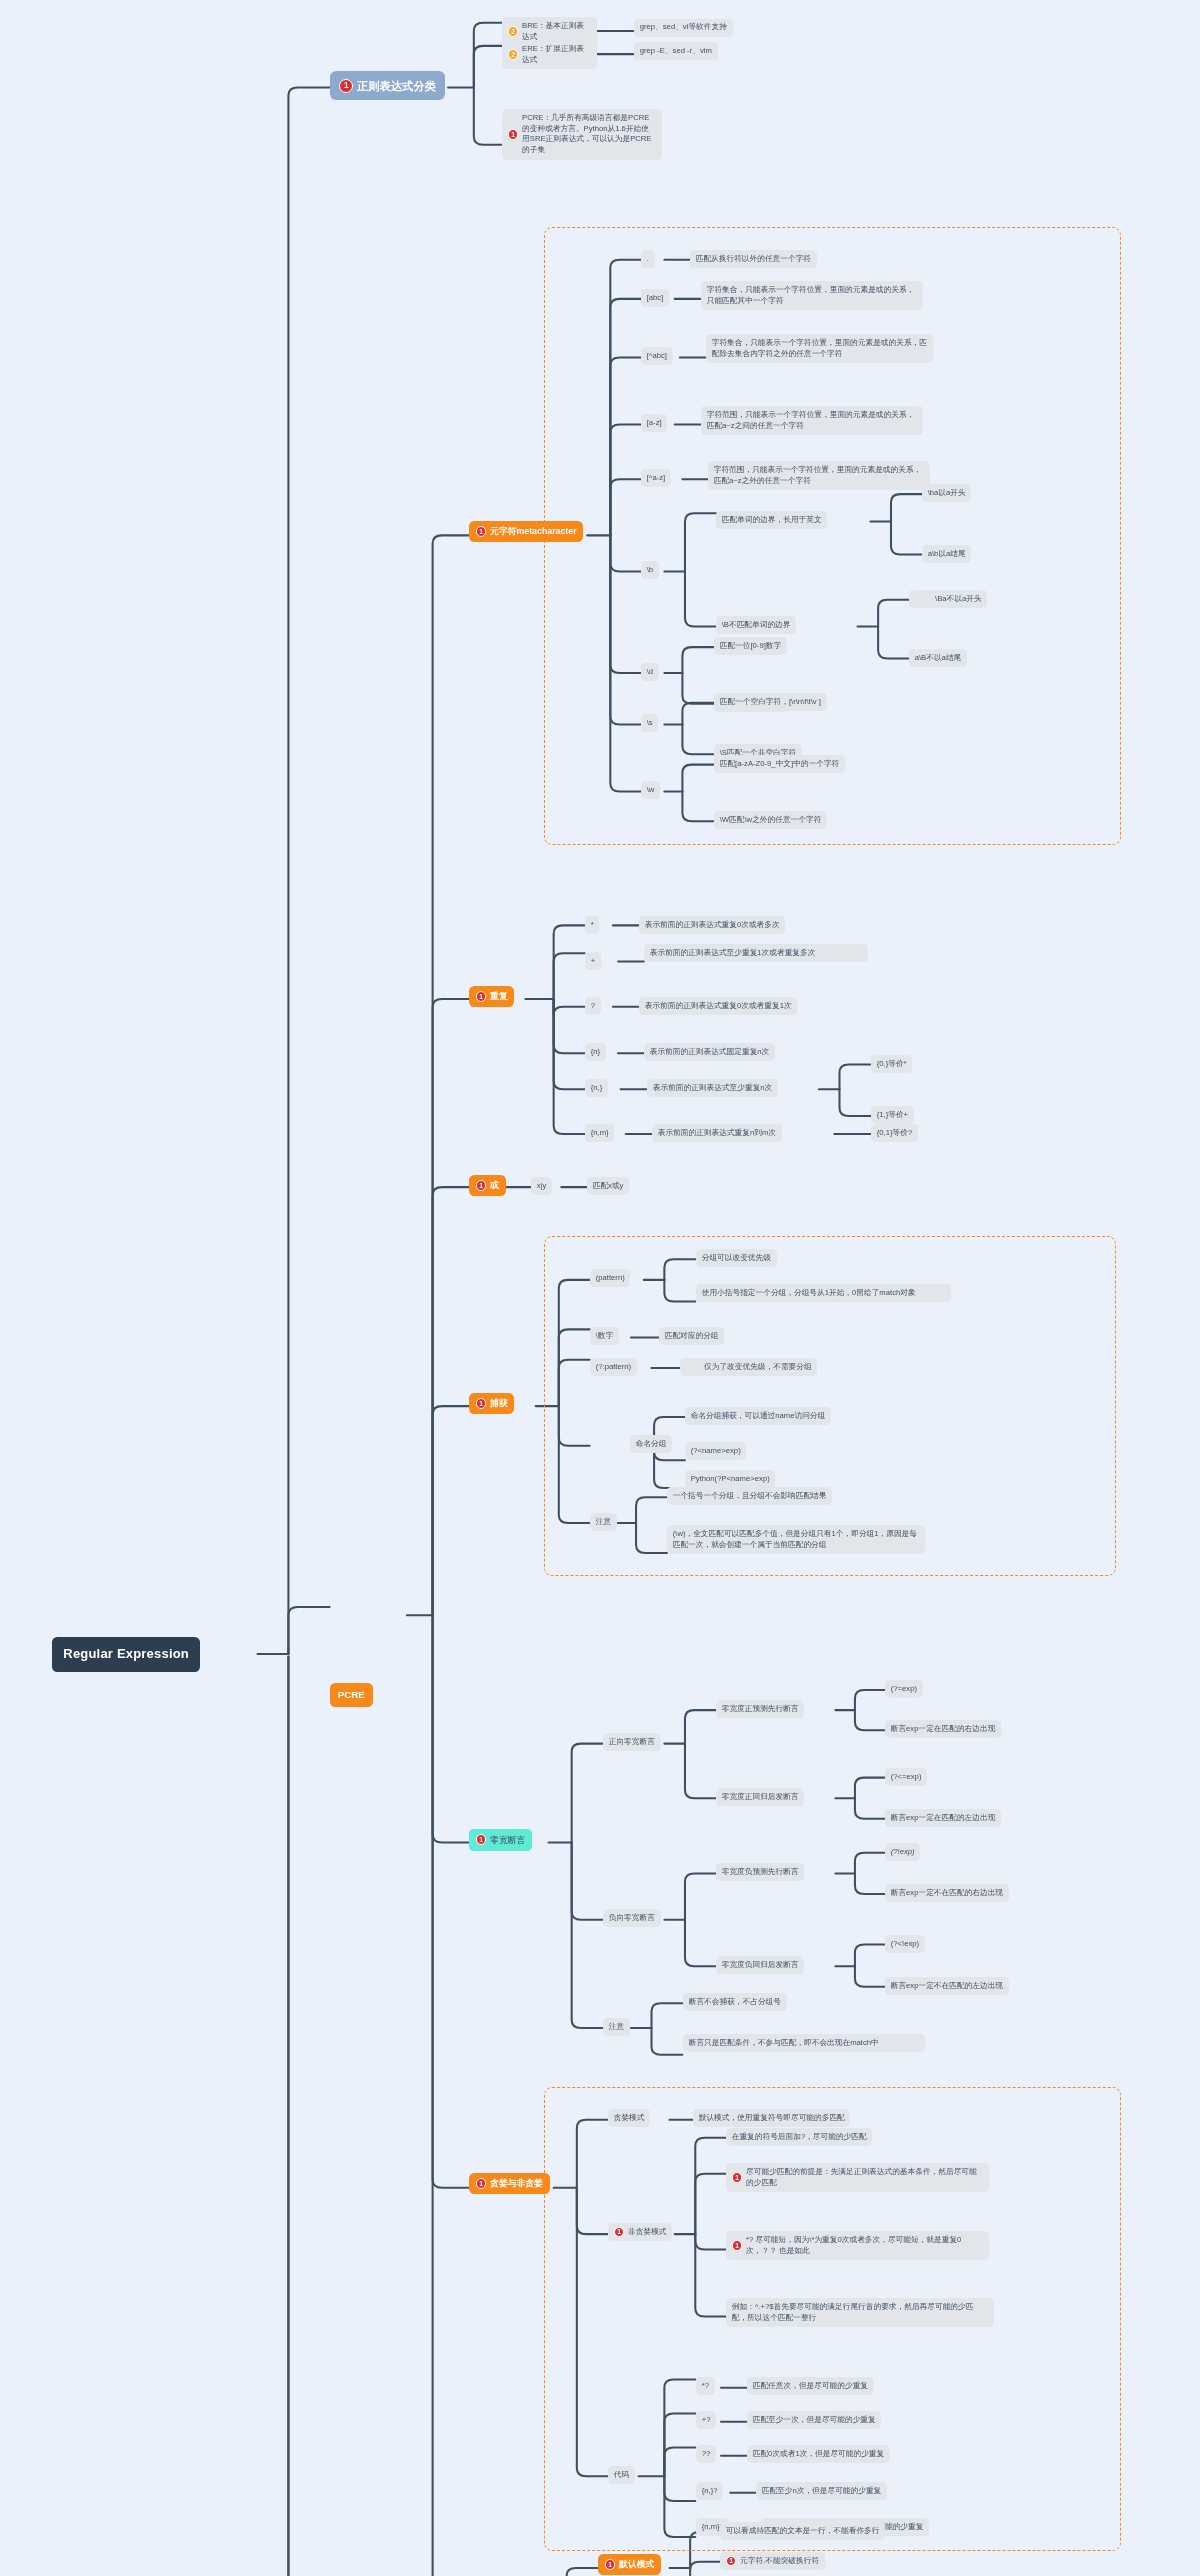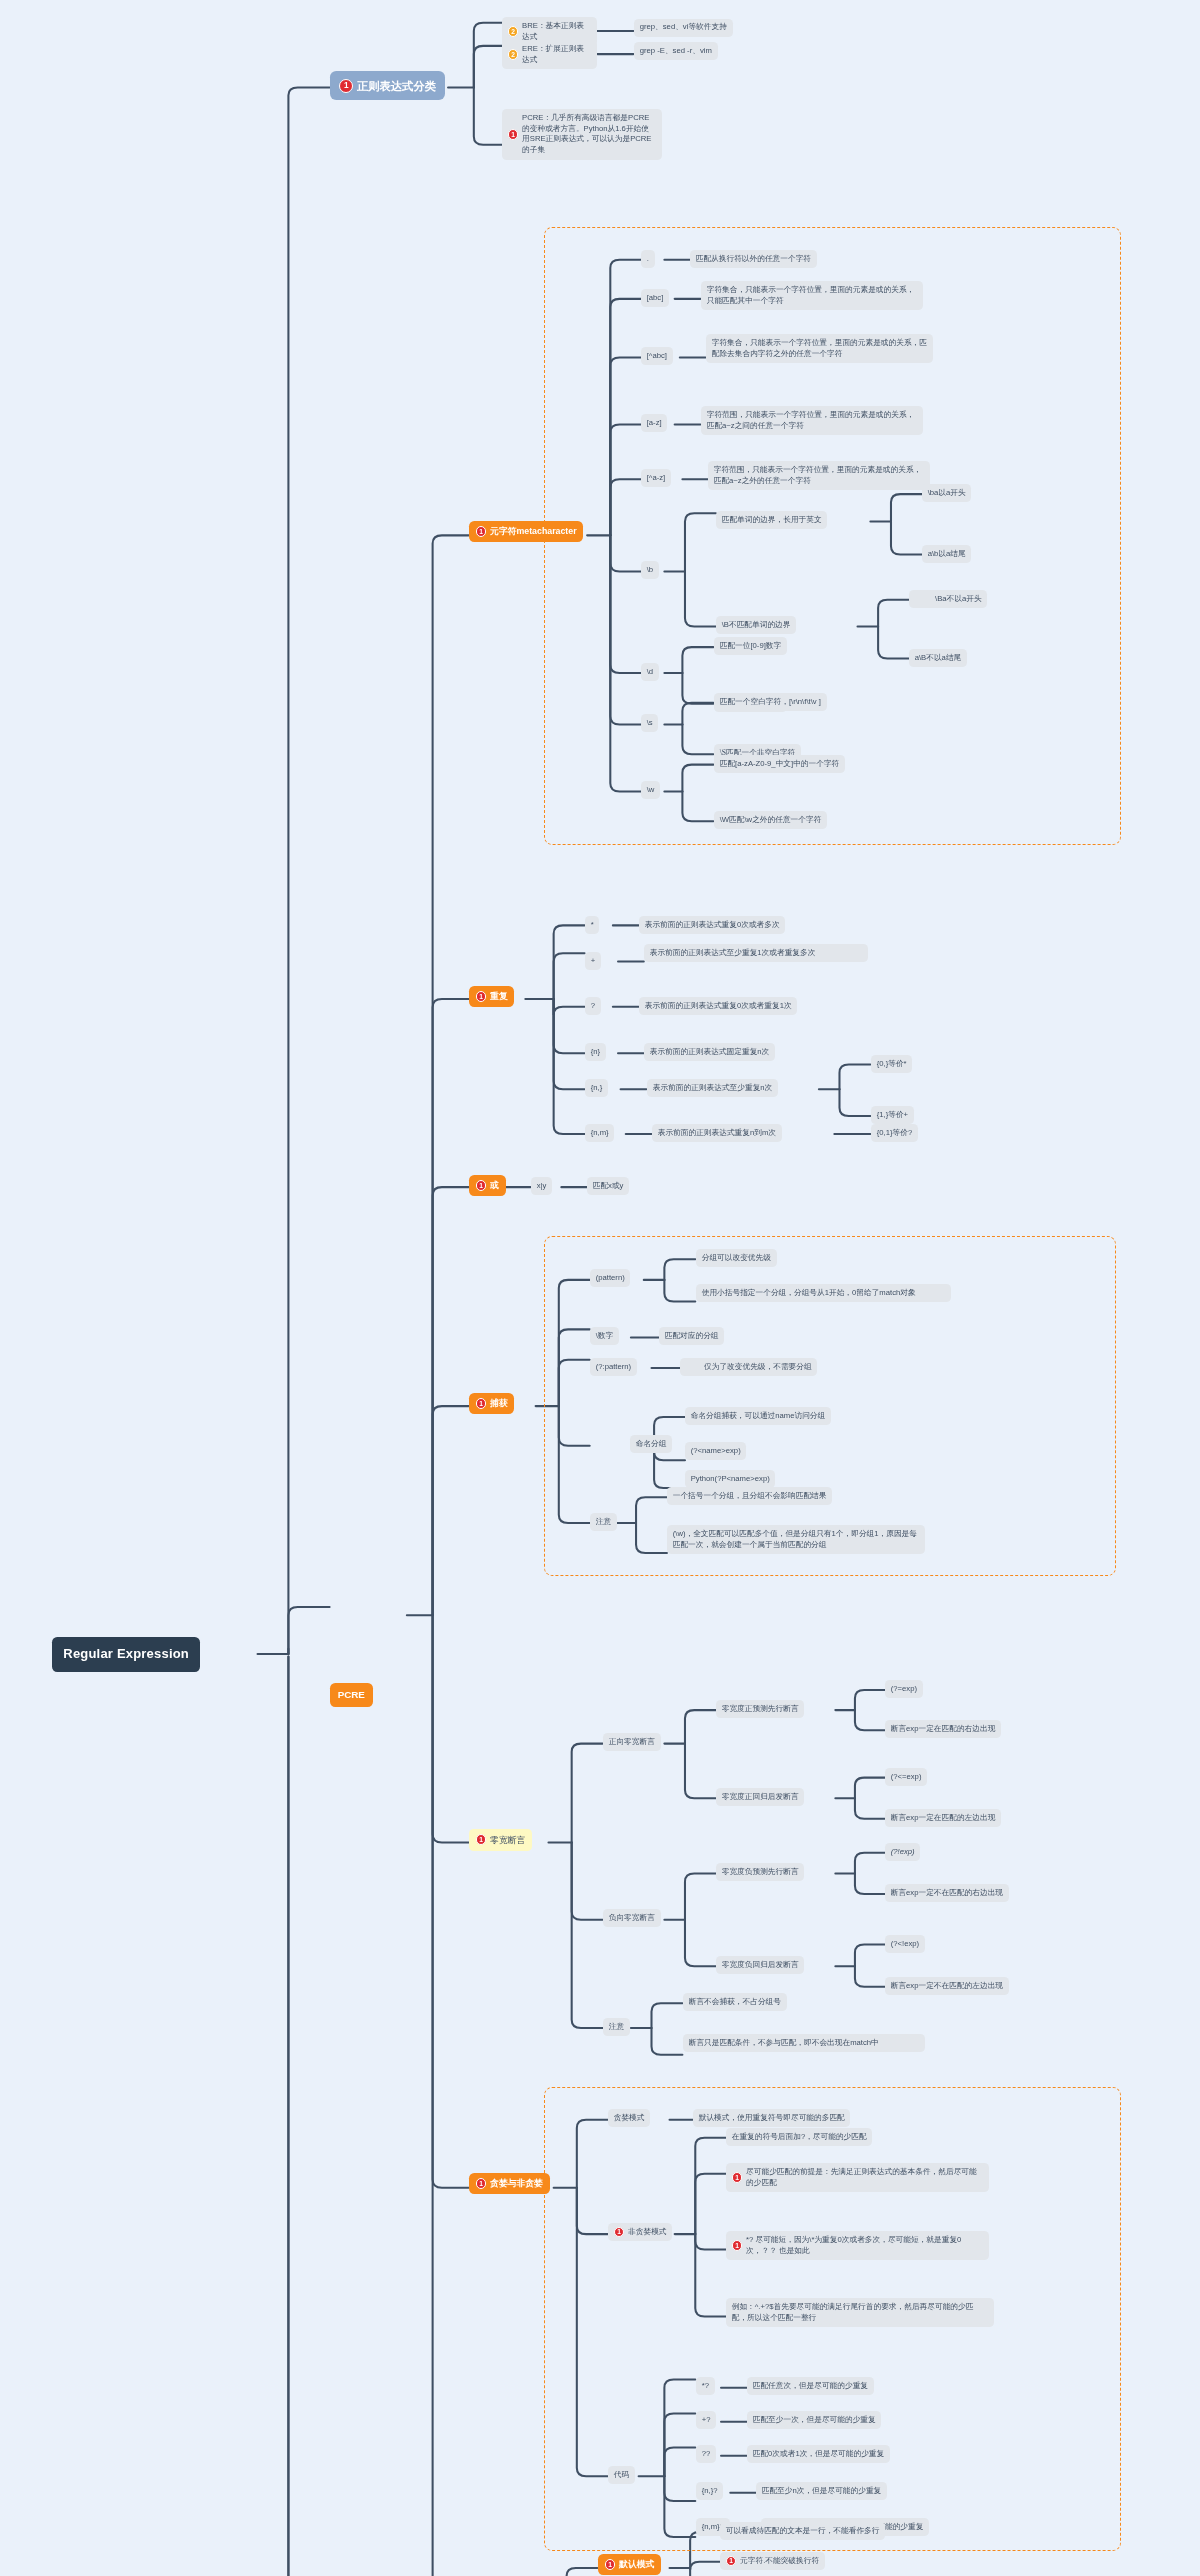--- a/index.html
+++ b/index.html
@@ -49,21 +49,21 @@
   .l1-orange {
     background: #f7891a;
     color: #ffffff;
     font-size: 9.8px;
     font-weight: bold;
     border-radius: 5.2px;
     padding: 5.2px 7.7px;
   }
   .l1-orange.small { font-size: 8.8px; padding: 4.1px 6.7px; }
   .l1-plain {
-    background: #fef9c3; color:#3f4f63; font-size:8.8px; padding:4.6px 6.7px;
+    background: #5eead4; color:#3f4f63; font-size:8.8px; padding:4.6px 6.7px;
   }
 
   .badge {
     width: 10.8px; height: 10.8px; min-width:10.8px;
     border-radius: 50%;
     display:inline-flex; align-items:center; justify-content:center;
     font-size: 6.7px; font-weight: bold; color: #fff;
     border: 1px solid #fff;
   }
   .badge.b1 { background:#e02b31; }
@@ -382,21 +382,21 @@
   <div class="node leaf" style="left:714px; top:694px;">
       <span class="txt">\D匹配一位非数字</span>
     </div>
 
   <div class="node leaf" style="left:641px; top:714px;">
       <span class="txt">\s</span>
     </div>
   <div class="node leaf" style="left:714px; top:693px;">
       <span class="txt">匹配一个空白字符，[\r\n\f\t\v ]</span>
     </div>
-  <div class="node leaf" style="left:714px; top:744px;font-family:Liberation Serif, serif;">
+  <div class="node leaf" style="left:714px; top:744px;">
       <span class="txt">\S匹配一个非空白字符</span>
     </div>
 
   <div class="node leaf" style="left:641px; top:781px;">
       <span class="txt">\w</span>
     </div>
   <div class="node leaf" style="left:714px; top:755px;">
       <span class="txt">匹配[a-zA-Z0-9_中文]中的一个字符</span>
     </div>
   <div class="node leaf" style="left:714px; top:811px;">

